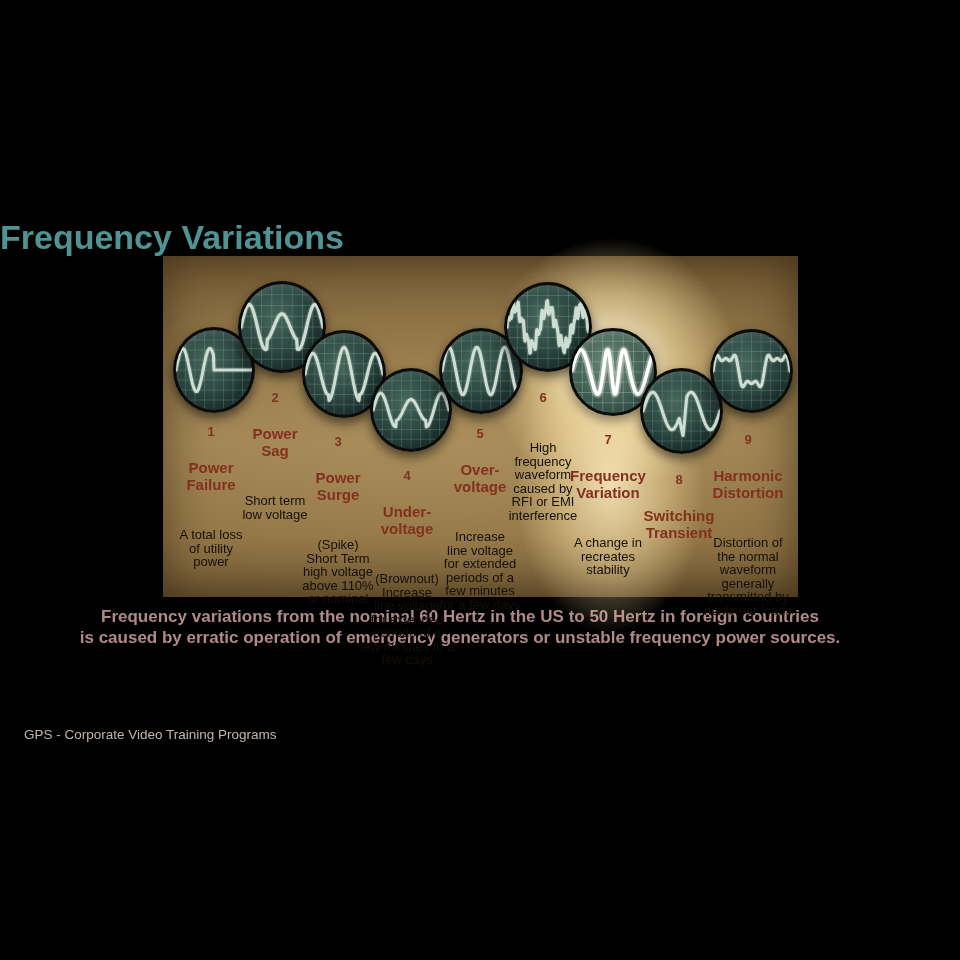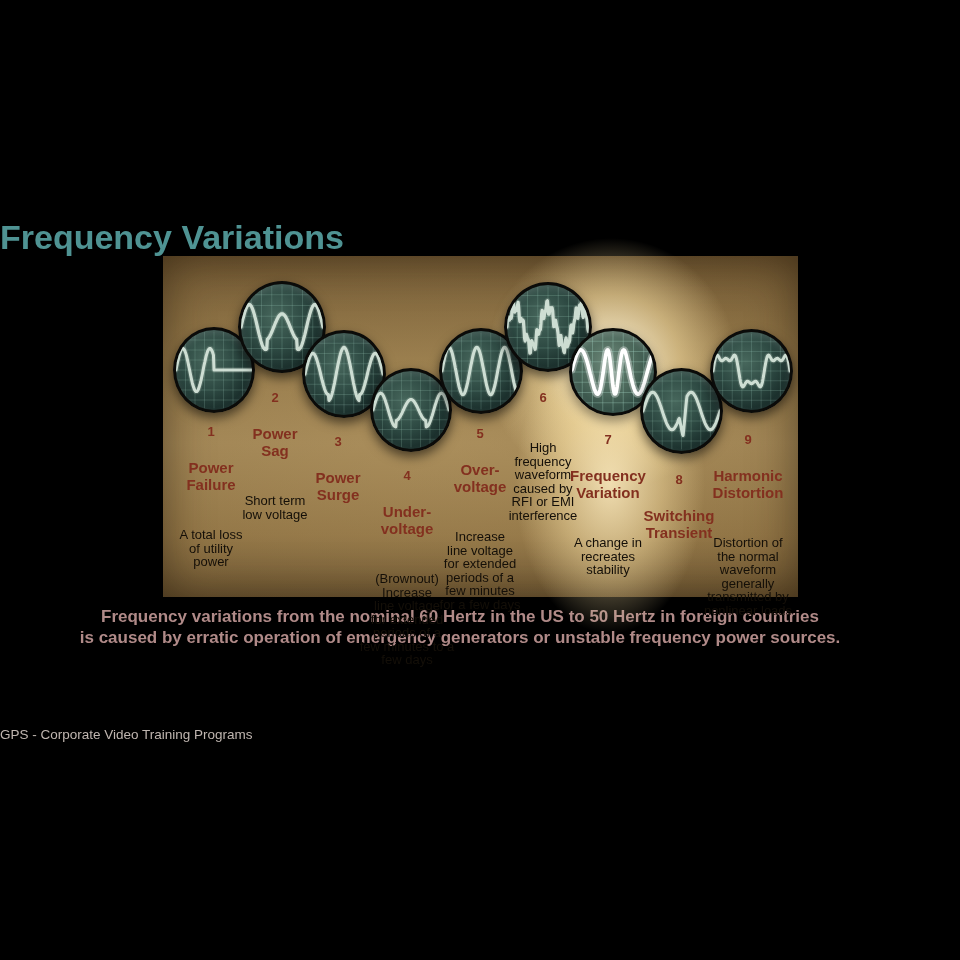--- a/index.html
+++ b/index.html
@@ -40,21 +40,21 @@
   .num{font-size:13px;font-weight:700;line-height:16px;color:var(--maroon,#83301f);}
   .ttl{font-size:15px;font-weight:700;line-height:17px;margin-top:1px;color:var(--maroon,#83301f);}
   .dsc{font-size:13px;line-height:13.5px;margin-top:17px;color:#140f08;}
   .para{
     position:absolute;left:0;width:920px;margin:0;text-align:center;white-space:pre-line;
     font-size:17px;font-weight:700;line-height:21px;color:var(--rose,#b08a88);
   }
   #para1{top:606px;}
   #para2{top:659px;}
   #caption{
-    position:absolute;left:0;top:727px;font-size:13.5px;font-weight:400;
+    position:absolute;left:24px;top:727px;font-size:13.5px;font-weight:400;
     color:var(--caption,#bfb5ae);
   }
 </style>
 </head>
 <body>
 
 <div id="slide">
   <h1 id="title">Frequency Variations</h1>
 
   <div id="panel">
@@ -140,20 +140,25 @@
             <line x1="87.5" x2="87.5" y1="2" y2="98" stroke="#9ccab8" stroke-width="0.9" opacity="0.3"></line>
             <line y1="87.5" y2="87.5" x1="2" x2="98" stroke="#9ccab8" stroke-width="0.9" opacity="0.3"></line>
             <polyline points="0.0,50.0 0.7,47.2 1.4,44.4 2.1,41.7 2.9,39.1 3.6,36.6 4.3,34.3 5.0,32.2 5.7,30.3 6.4,28.7 7.1,27.3 7.9,26.2 8.6,25.4 9.3,25.0 10.0,24.8 10.7,25.0 11.4,25.4 12.1,26.2 12.9,27.3 13.6,28.7 14.3,30.3 15.0,32.2 15.7,34.3 16.4,36.6 17.1,39.1 17.9,41.7 18.6,44.4 19.3,47.2 20.0,50.0 20.7,52.8 21.4,55.6 22.1,58.3 22.9,60.9 23.6,63.4 24.3,65.7 25.0,67.8 25.7,69.7 26.4,71.3 27.1,72.7 27.9,73.8 28.6,74.6 29.3,75.0 30.0,75.2 30.7,82.2 31.4,81.6 32.1,80.6 32.9,79.2 33.6,77.4 34.3,75.3 35.0,72.9 35.7,70.2 36.4,67.2 37.1,64.1 37.9,60.7 38.6,57.2 39.3,53.6 40.0,50.0 40.7,46.4 41.4,42.8 42.1,39.3 42.9,35.9 43.6,32.8 44.3,29.8 45.0,27.1 45.7,24.7 46.4,22.6 47.1,20.8 47.9,19.4 48.6,18.4 49.3,17.8 50.0,17.6 50.7,17.8 51.4,18.4 52.1,19.4 52.9,20.8 53.6,22.6 54.3,24.7 55.0,27.1 55.7,29.8 56.4,32.8 57.1,35.9 57.9,39.3 58.6,42.8 59.3,46.4 60.0,50.0 60.7,53.6 61.4,57.2 62.1,60.7 62.9,64.1 63.6,67.2 64.3,70.2 65.0,72.9 65.7,75.3 66.4,77.4 67.1,79.2 67.9,80.6 68.6,81.6 69.3,82.2 70.0,75.2 70.7,75.0 71.4,74.6 72.1,73.8 72.9,72.7 73.6,71.3 74.3,69.7 75.0,67.8 75.7,65.7 76.4,63.4 77.1,60.9 77.9,58.3 78.6,55.6 79.3,52.8 80.0,50.0 80.7,47.2 81.4,44.4 82.1,41.7 82.9,39.1 83.6,36.6 84.3,34.3 85.0,32.2 85.7,30.3 86.4,28.7 87.1,27.3 87.9,26.2 88.6,25.4 89.3,25.0 90.0,24.8 90.7,25.0 91.4,25.4 92.1,26.2 92.9,27.3 93.6,28.7 94.3,30.3 95.0,32.2 95.7,34.3 96.4,36.6 97.1,39.1 97.9,41.7 98.6,44.4 99.3,47.2 100.0,50.0" fill="none" stroke="#d8e7dc" stroke-width="7" opacity="0.16" stroke-linecap="round" stroke-linejoin="round"></polyline>
             <polyline points="0.0,50.0 0.7,47.2 1.4,44.4 2.1,41.7 2.9,39.1 3.6,36.6 4.3,34.3 5.0,32.2 5.7,30.3 6.4,28.7 7.1,27.3 7.9,26.2 8.6,25.4 9.3,25.0 10.0,24.8 10.7,25.0 11.4,25.4 12.1,26.2 12.9,27.3 13.6,28.7 14.3,30.3 15.0,32.2 15.7,34.3 16.4,36.6 17.1,39.1 17.9,41.7 18.6,44.4 19.3,47.2 20.0,50.0 20.7,52.8 21.4,55.6 22.1,58.3 22.9,60.9 23.6,63.4 24.3,65.7 25.0,67.8 25.7,69.7 26.4,71.3 27.1,72.7 27.9,73.8 28.6,74.6 29.3,75.0 30.0,75.2 30.7,82.2 31.4,81.6 32.1,80.6 32.9,79.2 33.6,77.4 34.3,75.3 35.0,72.9 35.7,70.2 36.4,67.2 37.1,64.1 37.9,60.7 38.6,57.2 39.3,53.6 40.0,50.0 40.7,46.4 41.4,42.8 42.1,39.3 42.9,35.9 43.6,32.8 44.3,29.8 45.0,27.1 45.7,24.7 46.4,22.6 47.1,20.8 47.9,19.4 48.6,18.4 49.3,17.8 50.0,17.6 50.7,17.8 51.4,18.4 52.1,19.4 52.9,20.8 53.6,22.6 54.3,24.7 55.0,27.1 55.7,29.8 56.4,32.8 57.1,35.9 57.9,39.3 58.6,42.8 59.3,46.4 60.0,50.0 60.7,53.6 61.4,57.2 62.1,60.7 62.9,64.1 63.6,67.2 64.3,70.2 65.0,72.9 65.7,75.3 66.4,77.4 67.1,79.2 67.9,80.6 68.6,81.6 69.3,82.2 70.0,75.2 70.7,75.0 71.4,74.6 72.1,73.8 72.9,72.7 73.6,71.3 74.3,69.7 75.0,67.8 75.7,65.7 76.4,63.4 77.1,60.9 77.9,58.3 78.6,55.6 79.3,52.8 80.0,50.0 80.7,47.2 81.4,44.4 82.1,41.7 82.9,39.1 83.6,36.6 84.3,34.3 85.0,32.2 85.7,30.3 86.4,28.7 87.1,27.3 87.9,26.2 88.6,25.4 89.3,25.0 90.0,24.8 90.7,25.0 91.4,25.4 92.1,26.2 92.9,27.3 93.6,28.7 94.3,30.3 95.0,32.2 95.7,34.3 96.4,36.6 97.1,39.1 97.9,41.7 98.6,44.4 99.3,47.2 100.0,50.0" fill="none" stroke="#d8e7dc" stroke-width="4" opacity="0.92" stroke-linecap="round" stroke-linejoin="round"></polyline>
           </svg>
         </div>
     <div class="labels" style="left: 131px; top: 160px; width: 88px;">
       <div class="num">3</div>
       <div class="ttl">Power
 Surge</div>
+      <div class="dsc">(Spike)
+Short Term
+high voltage
+above 110%
+or nominal</div>
     </div>
   </div>
 
   <div class="item">
     <div class="scope" style="left: 207px; top: 112px; width: 76px; height: 78px;">
           <svg viewBox="0 0 100 100" preserveAspectRatio="none">
             <line x1="12.5" x2="12.5" y1="2" y2="98" stroke="#9ccab8" stroke-width="0.9" opacity="0.3"></line>
             <line y1="12.5" y2="12.5" x1="2" x2="98" stroke="#9ccab8" stroke-width="0.9" opacity="0.3"></line>
             <line x1="25" x2="25" y1="2" y2="98" stroke="#9ccab8" stroke-width="0.9" opacity="0.3"></line>
             <line y1="25" y2="25" x1="2" x2="98" stroke="#9ccab8" stroke-width="0.9" opacity="0.3"></line>

